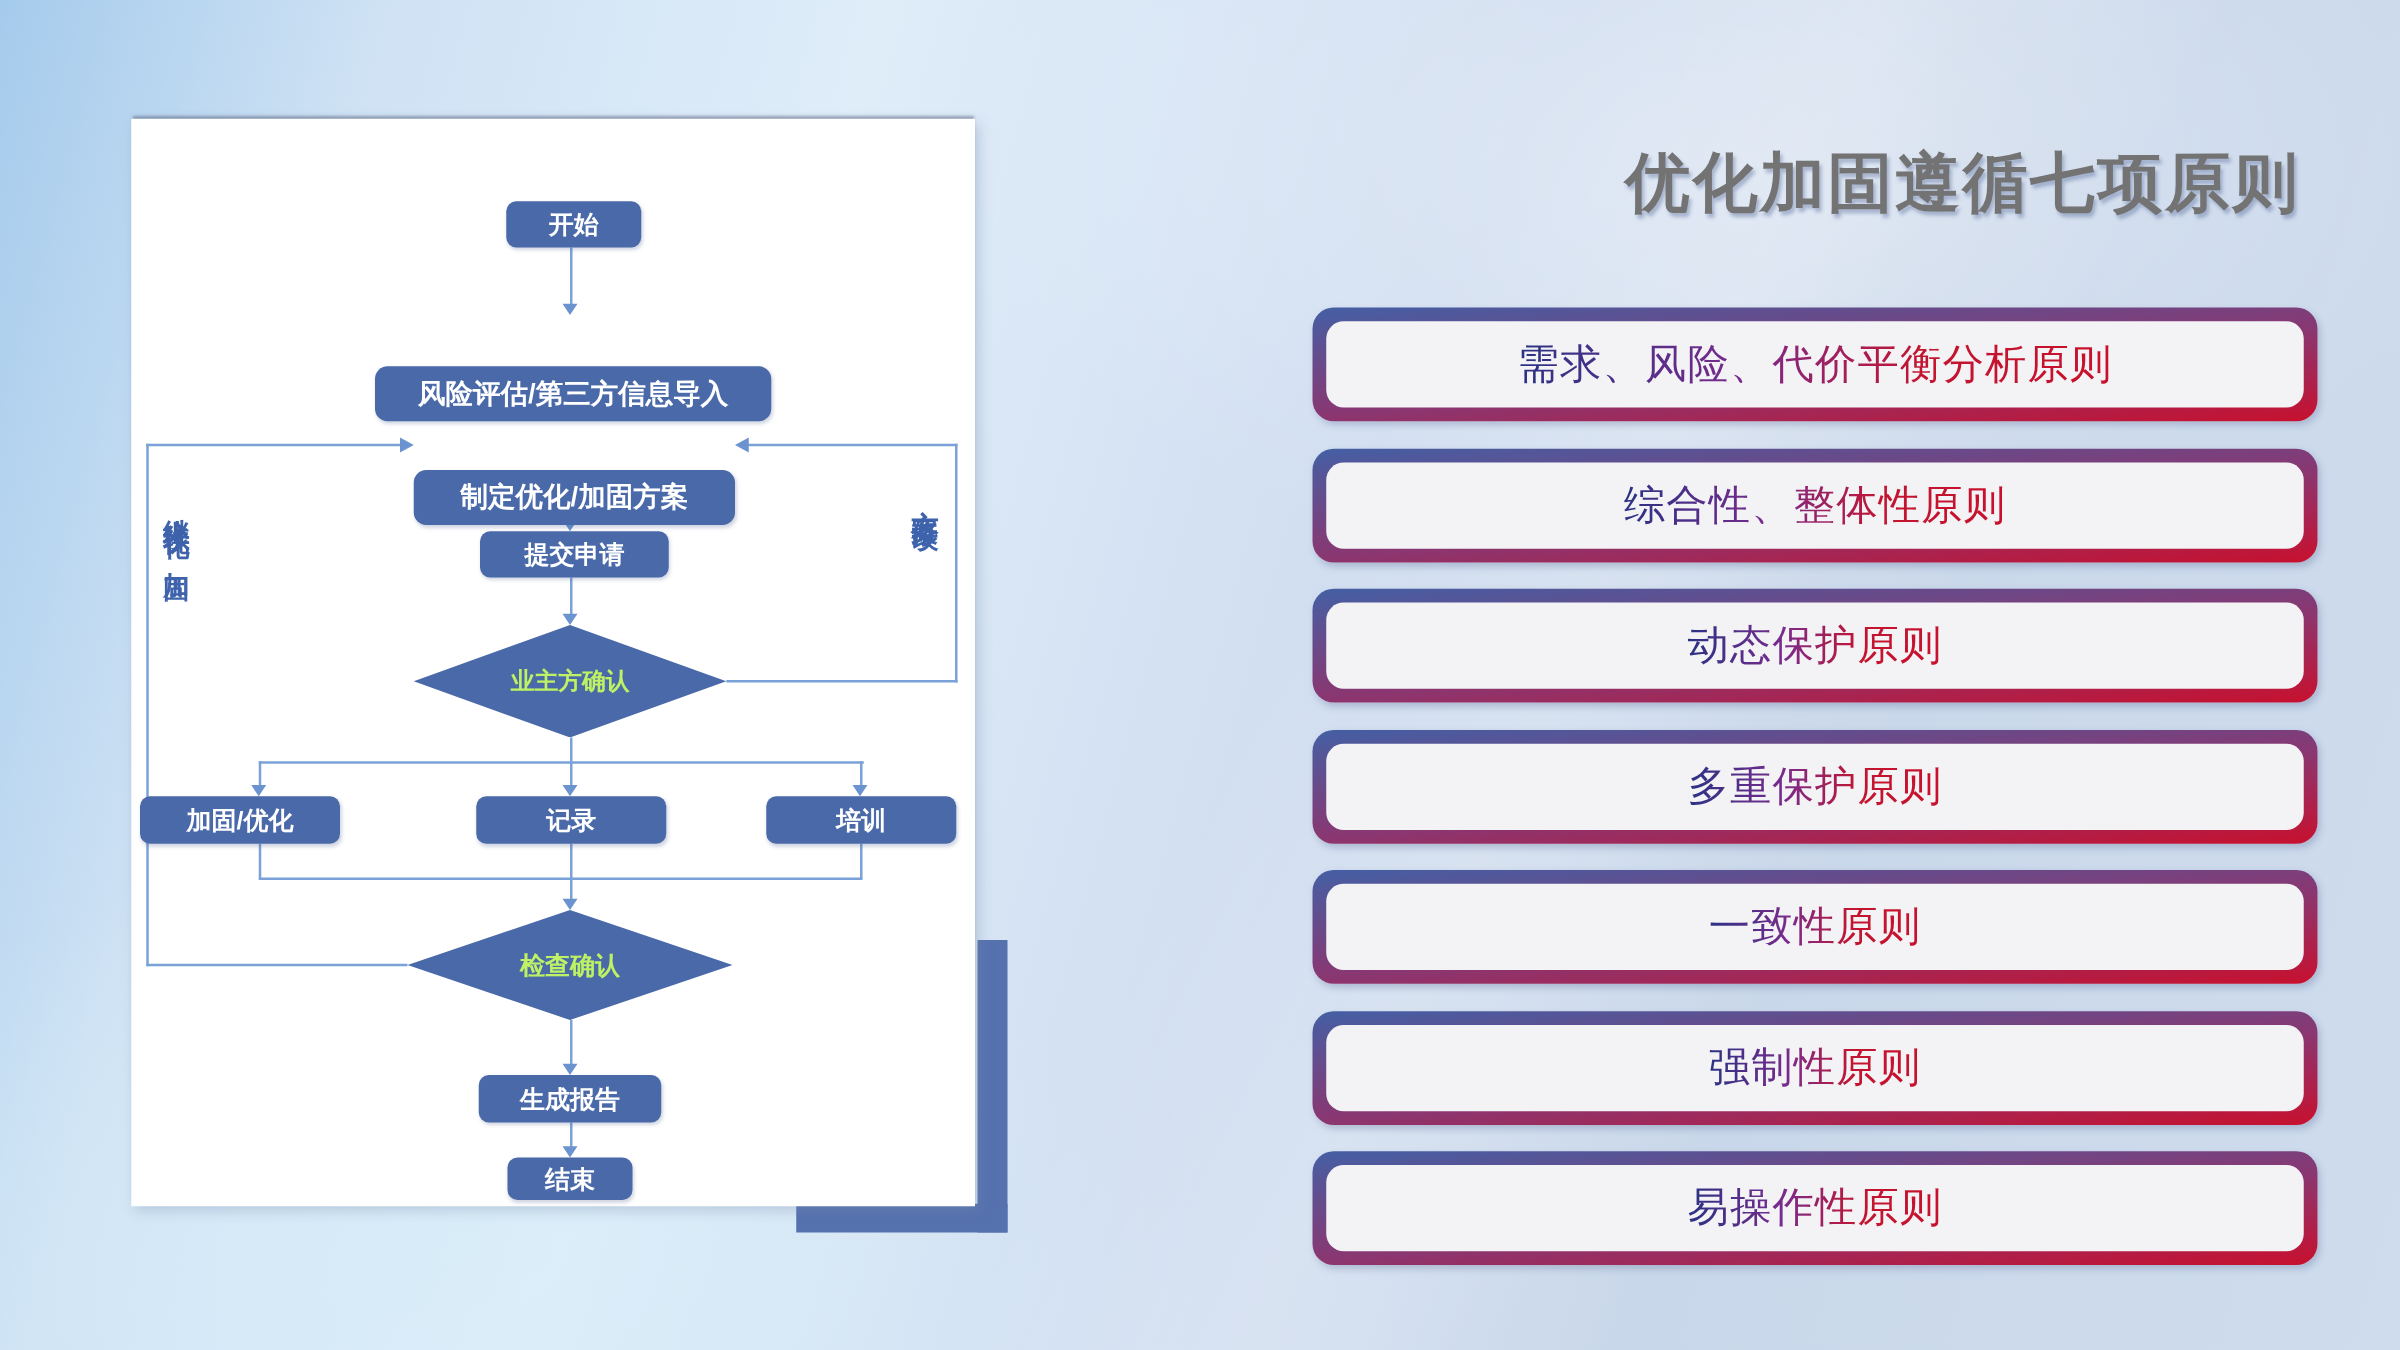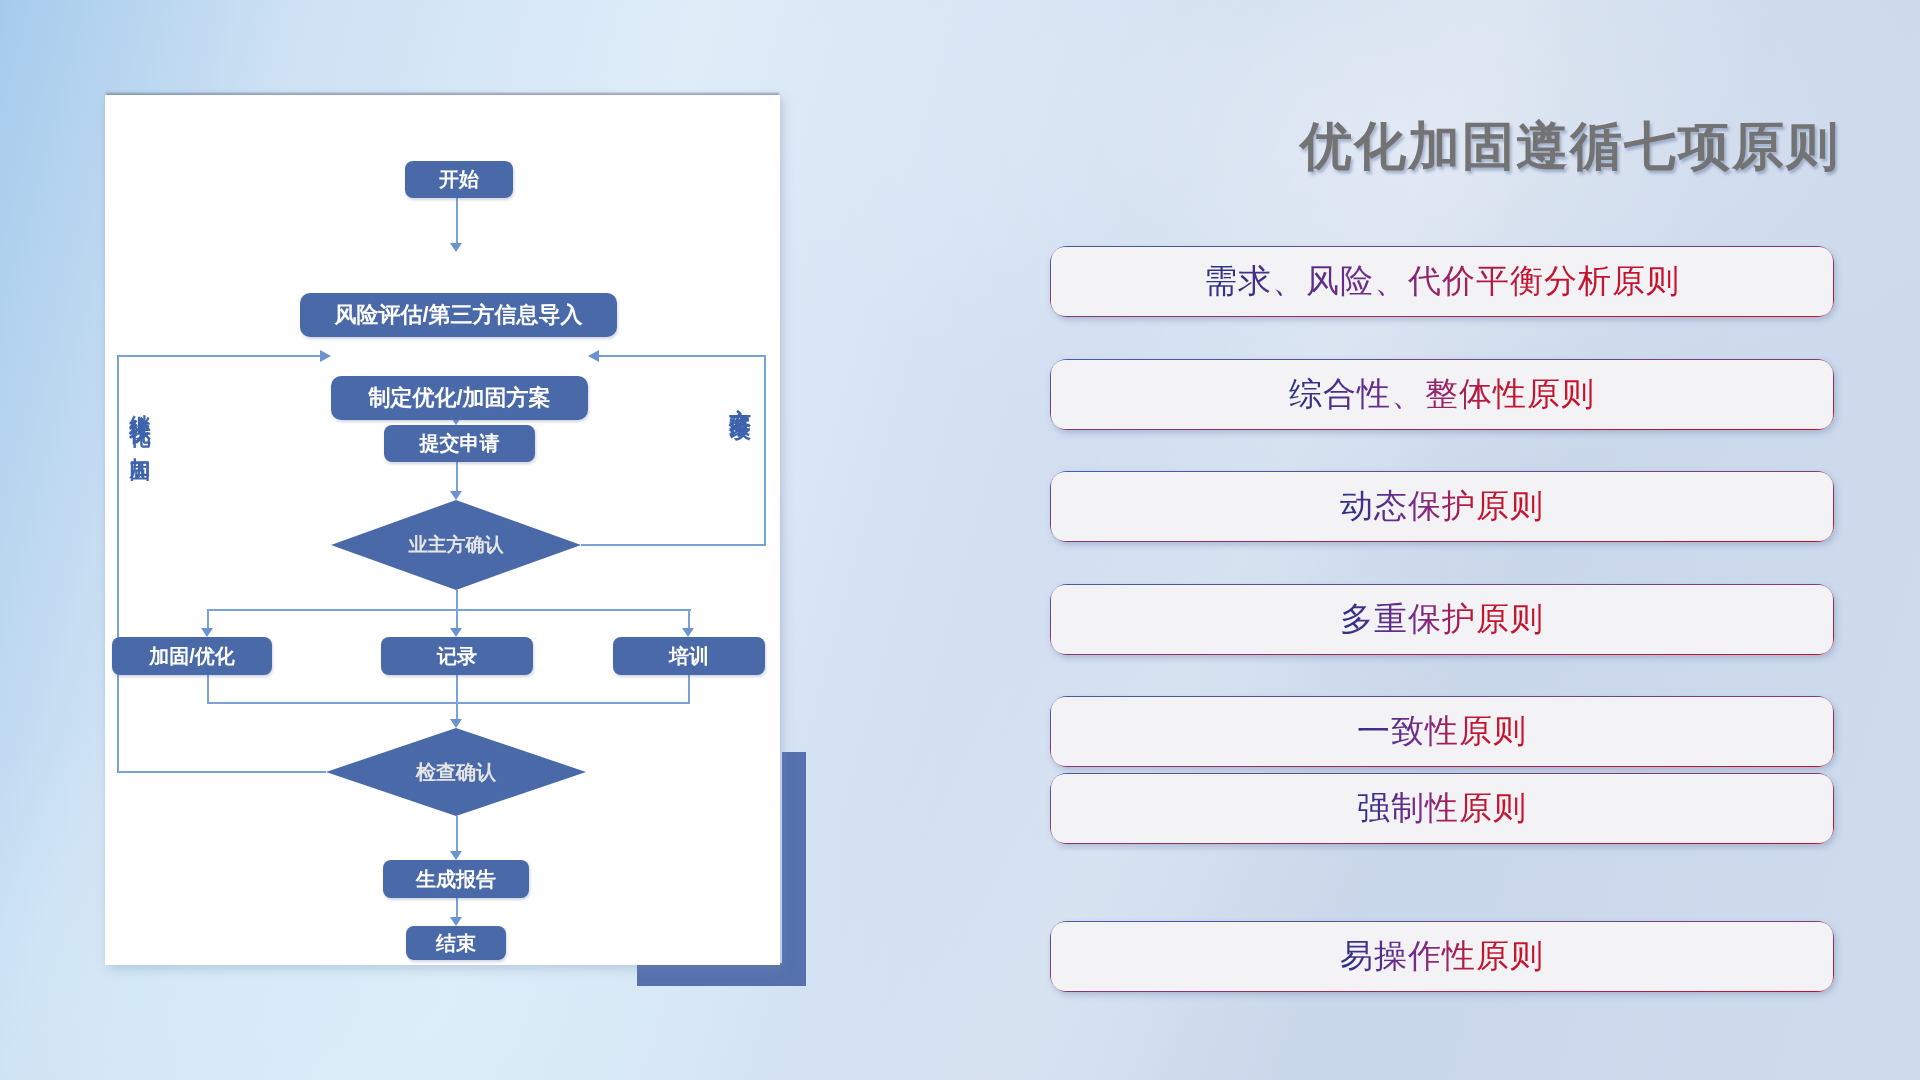--- a/index.html
+++ b/index.html
@@ -23,21 +23,21 @@
   .accent-bar.h{left:637px;top:963px;width:169px;height:23px;}
 
   
   .fnode{
     position:absolute;background:#4a69a9;color:#ffffff;font-weight:bold;
     display:flex;align-items:center;justify-content:center;border-radius:8px;
     box-shadow:1px 2px 3px rgba(70,90,140,0.25);
   }
   .fnode.big{border-radius:10px;margin-top:41px;}
   .diamond{
-    position:absolute;background:#4a69a9;color:#e5e5e5;font-weight:bold;
+    position:absolute;background:#4a69a9;color:#bef264;font-weight:bold;
     display:flex;align-items:center;justify-content:center;
     clip-path:polygon(50% 0,100% 50%,50% 100%,0 50%);box-shadow:none;
   }
   .line{position:absolute;background:#7ba2d8;}
   .vl{width:2px;} .hl{height:2px;}
   .arr{position:absolute;width:0;height:0;}
   .arr.down{border-left:6px solid transparent;border-right:6px solid transparent;border-top:9px solid #6b93cf;}
   .arr.right{border-top:6px solid transparent;border-bottom:6px solid transparent;border-left:11px solid #6b93cf;}
   .arr.left{border-top:6px solid transparent;border-bottom:6px solid transparent;border-right:11px solid #6b93cf;}
   .loop-label{
@@ -45,21 +45,21 @@
     color:#3e63ac;font-weight:bold;font-size:21px;letter-spacing:4px;line-height:1;
   }
 
   
   .title{
     position:absolute;left:1050px;top:112px;width:790px;text-align:right;
     font-size:52px;font-weight:bold;color:#737373;letter-spacing:2px;
     text-shadow:2px 3px 3px rgba(80,100,150,0.40);
   }
   .principle{
-    position:absolute;left:1050px;width:782px;height:69px;padding:1px;
+    position:absolute;left:1050px;width:782px;height:69px;padding:11px;
     border-radius:17px;background:linear-gradient(175deg,#445fa4 0%,#8b3670 55%,#c8102e 100%);
     box-shadow:2px 3px 6px rgba(100,115,155,0.35);
   }
   .principle .inner{
     width:100%;height:100%;border-radius:14px;background:#f3f3f6;
     display:flex;align-items:center;justify-content:center;
   }
   .principle .txt{
     font-size:33px;letter-spacing:1px;
     background:linear-gradient(90deg,#2a3284 0%,#7a2b8c 38%,#c31530 68%,#c8102c 100%);
@@ -188,21 +188,21 @@
 <div class="principle" style="top:584px">
   <div class="inner">
     <span class="txt">多重保护原则</span>
   </div>
 </div>
 <div class="principle" style="top:696px">
   <div class="inner">
     <span class="txt">一致性原则</span>
   </div>
 </div>
-<div class="principle" style="top:773px">
+<div class="principle" style="top:809px">
   <div class="inner">
     <span class="txt">强制性原则</span>
   </div>
 </div>
 <div class="principle" style="top:921px">
   <div class="inner">
     <span class="txt">易操作性原则</span>
   </div>
 </div>
 

